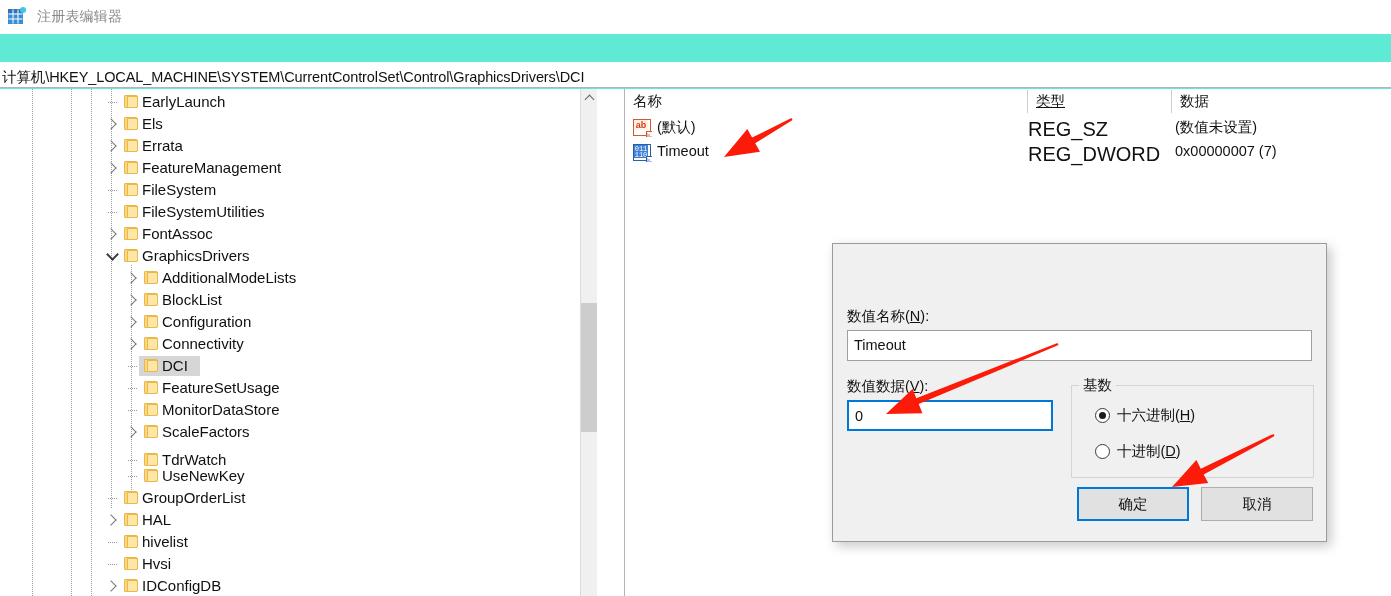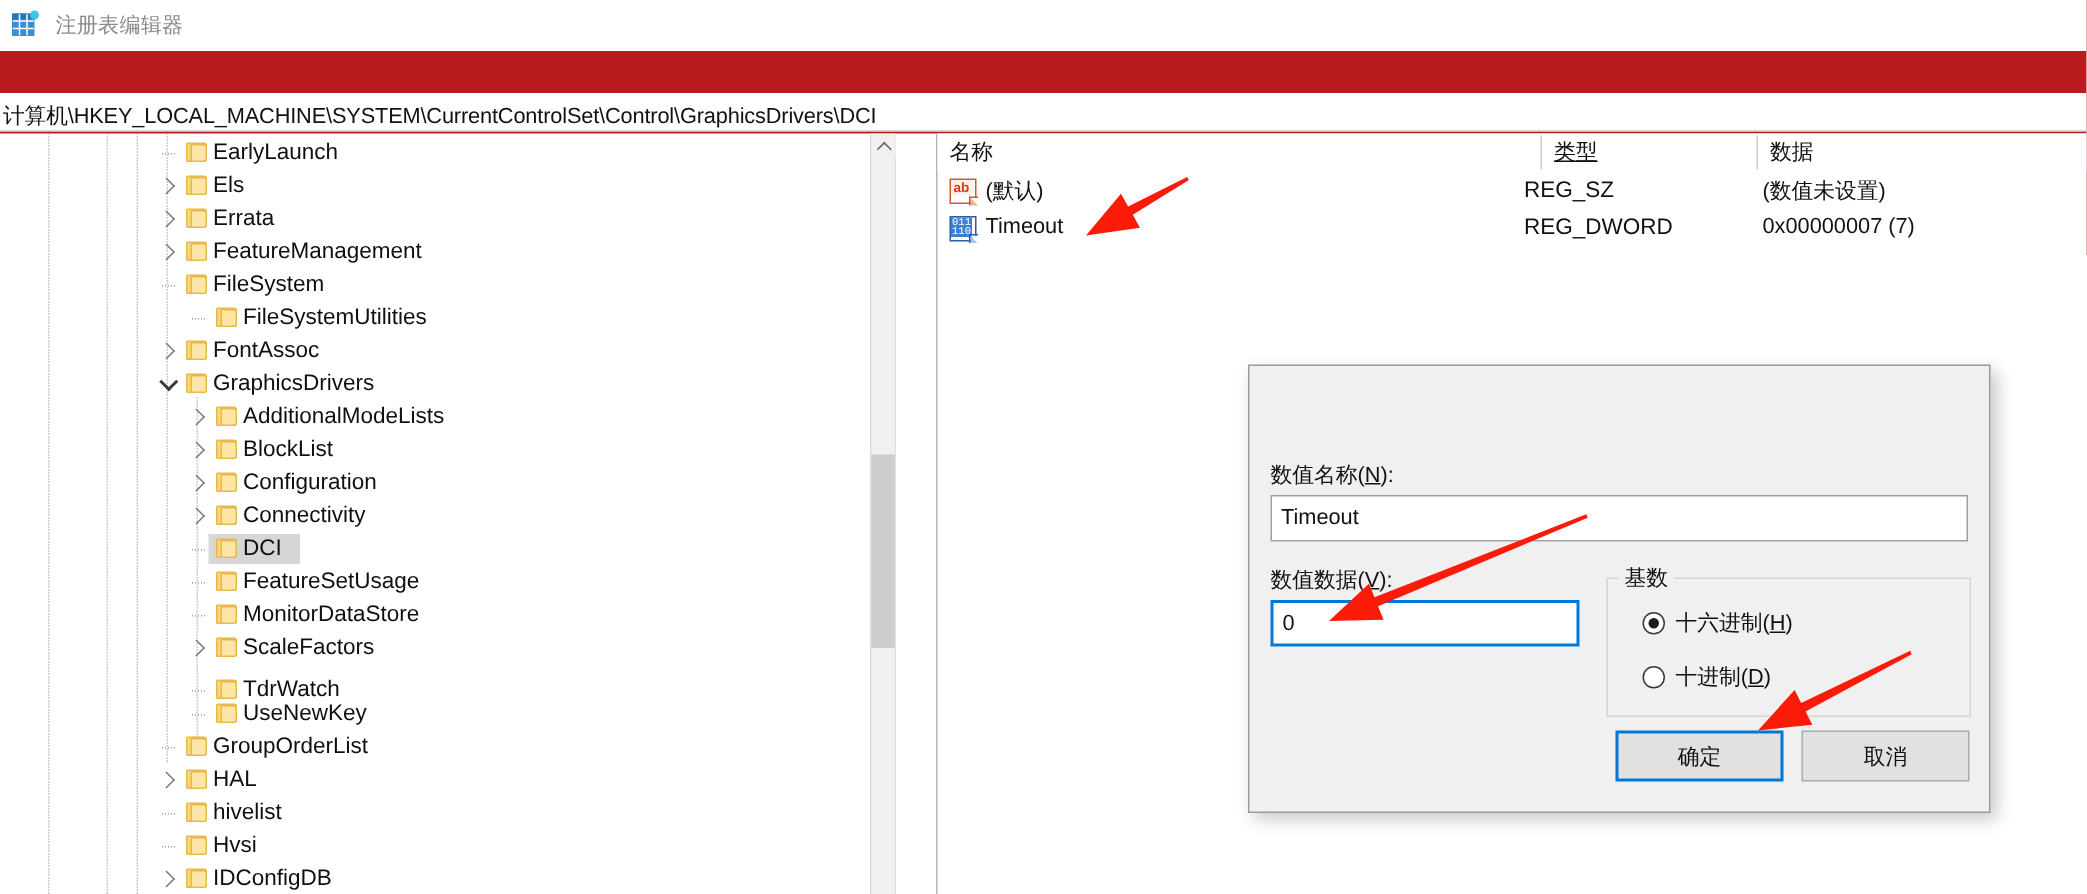--- a/index.html
+++ b/index.html
@@ -4,21 +4,21 @@
 <style>
   * { box-sizing: border-box; }
   html, body {
     margin: 0; padding: 0;
     width: 1391px; height: 596px;
     overflow: hidden;
     background: #ffffff;
     font-family: "Liberation Sans", "DejaVu Sans", sans-serif;
     -webkit-font-smoothing: antialiased;
   }
-  #app { position: relative; width: 1391px; height: 596px; background:#b91c1c; }
+  #app { position: relative; width: 1391px; height: 596px; background:#5eead4; }
 
   
   .titlebar {
     position: absolute; left: 0; top: 0; width: 1391px; height: 34px;
     background: #ffffff; display: flex; align-items: center; padding-left: 6px;
   }
   .app-icon { width: 22px; height: 22px; position: relative; flex: 0 0 auto; }
   .app-title {
     font-size: 14px; color: #8a8a8a; margin-left: 9px;
     letter-spacing: .2px; white-space: nowrap;
@@ -121,21 +121,21 @@
   .list-pane {
     position: absolute; left: 625px; top: 0; width: 766px; height: 507px; background: #ffffff;
   }
   .list-header { position: absolute; left:0; top:0; width: 766px; height: 26px; background:#fff; }
   .col-sep { position:absolute; top:1px; width:1px; height:23px; background:#cdcdcd; }
   .col-title { position:absolute; top:3px; font-size:14.5px; color:#111; white-space:nowrap; }
 
   .val-row { position:absolute; left:0; width:766px; height:26px; display:block; cursor:default; }
   .val-icon { position:absolute; left:8px; top:3px; width:19px; height:18px; }
   .val-name { position:absolute; left:32px; top:2px; font-size:14.5px; color:#111; white-space:nowrap; }
-  .val-type { position:absolute; left:391px; top:2px; font-size:15px; color:#111; white-space:nowrap; }
+  .val-type { position:absolute; left:403px; top:2px; font-size:20px; color:#111; white-space:nowrap; }
   .val-data { position:absolute; left:550px; top:2px; font-size:14.5px; color:#111; white-space:nowrap; }
 
   
   .icon-sz { position:relative; width:19px; height:18px; }
   .icon-sz .pg { position:absolute; left:0; top:0; width:18px; height:17px; background:#fff; border:1px solid #d05a2a; }
   .icon-sz .corner { position:absolute; right:0; bottom:0; width:6px; height:6px;
                      background: linear-gradient(to bottom left, #fff 50%, #e9b69c 50%); border-left:1px solid #d05a2a; border-top:1px solid #d05a2a;}
   .icon-sz .ab { position:absolute; left:1px; top:1px; width:14px; height:10px; background:#fdf0ea;
                  font-size:9px; font-weight:bold; color:#d83b12; line-height:10px; text-align:center;
                  font-family:"Liberation Sans", sans-serif; }
@@ -274,21 +274,21 @@
             <div class="tree-label" style="left: 142px;">FeatureManagement</div>
           </div>
           <div class="tree-row" style="top: 90px;">
             <div class="tw-stub" style="left: 108px;"></div>
             <div class="folder" style="left: 124px;">
               <div class="f-back"></div>
               <div class="f-front"></div>
             </div>
             <div class="tree-label" style="left: 142px;">FileSystem</div>
           </div>
-          <div class="tree-row" style="top: 112px; margin-left: 20px;">
+          <div class="tree-row" style="top: 112px;">
             <div class="tw-stub" style="left: 108px;"></div>
             <div class="folder" style="left: 124px;">
               <div class="f-back"></div>
               <div class="f-front"></div>
             </div>
             <div class="tree-label" style="left: 142px;">FileSystemUtilities</div>
           </div>
           <div class="tree-row" style="top: 134px;">
             <div class="tw-chev" style="left: 104px;">
               <div class="chev-right"></div>

